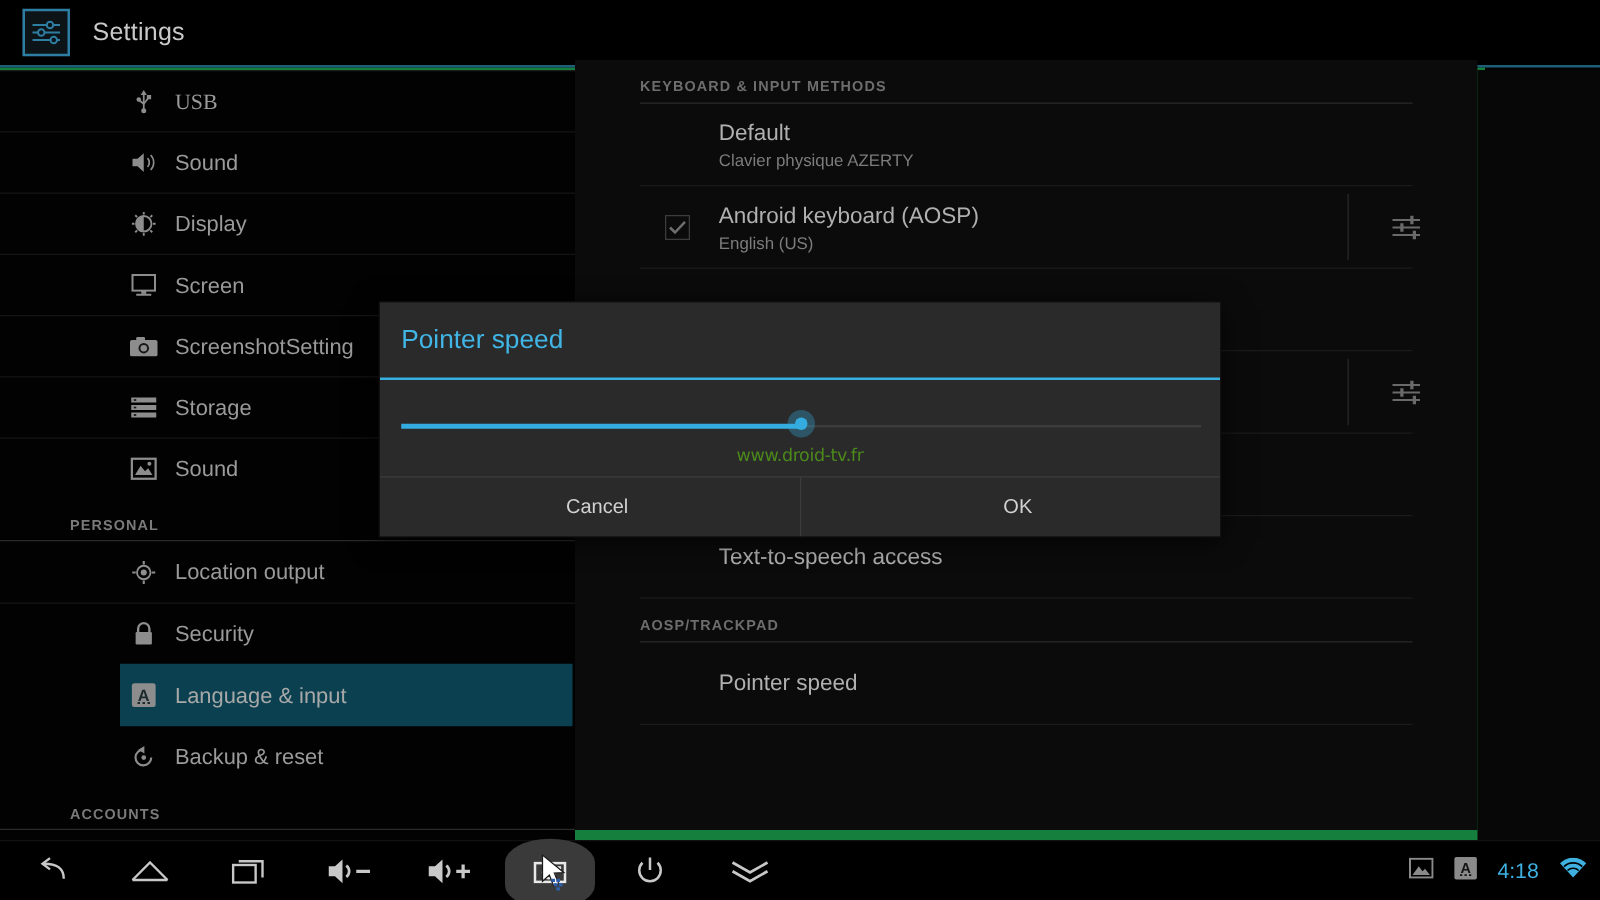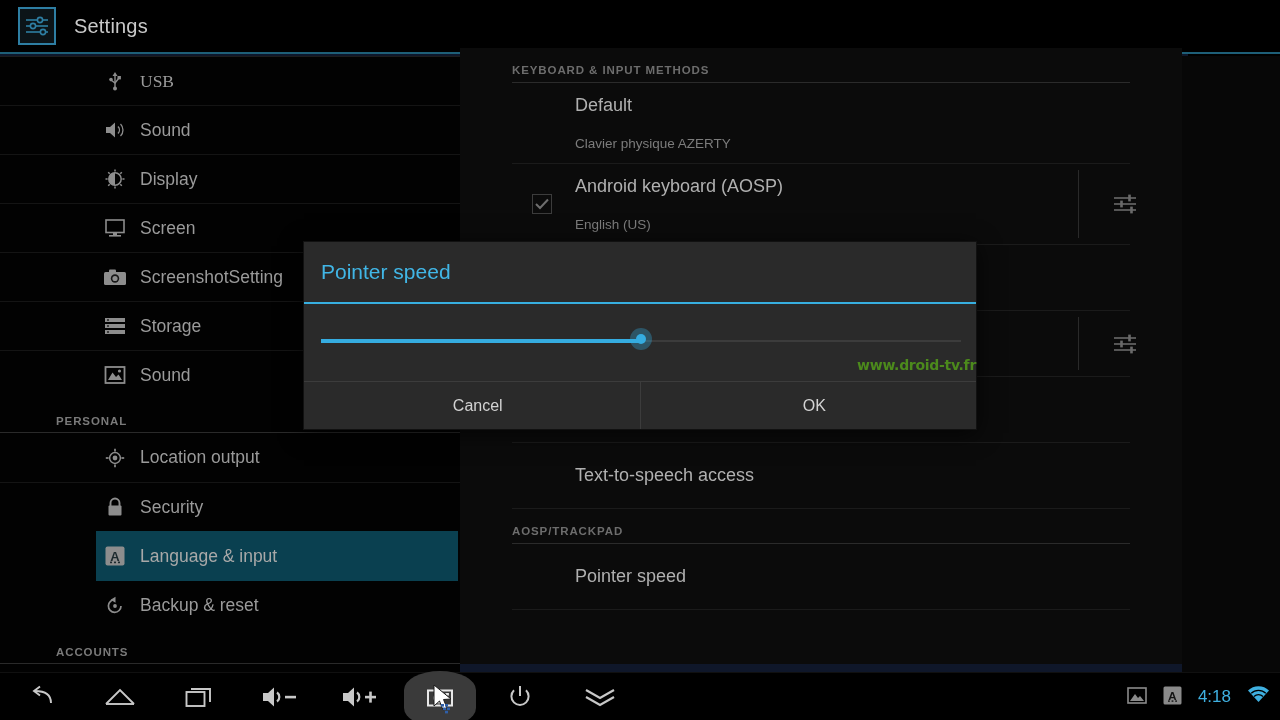--- a/index.html
+++ b/index.html
@@ -5,21 +5,21 @@
   * { box-sizing: border-box; margin: 0; padding: 0; }
   html, body {
     width: 1280px; height: 720px;
     background: #000;
     font-family: "Liberation Sans", sans-serif;
     overflow: hidden;
   }
   #screen {
     position: relative;
     width: 1188px; height: 720px;
-    background: #0f172a;
+    background: #15803d;
   }
 
   
   #actionbar {
     position: absolute; left: 0; top: 0;
     width: 1280px; height: 54px;
     background: #000;
     border-bottom: 2px solid #1e5f78;
     display: flex; align-items: center;
   }
@@ -105,21 +105,21 @@
     border-bottom: 1px solid #2b2b2b;
     width: 618px;
   }
   .pref {
     position: relative;
     margin-left: 52px;
     width: 618px;
     min-height: 66px;
     padding: 12px 0 12px 63px;
     border-bottom: 1px solid #1b1b1b;
-    display: flex; flex-direction: column; justify-content: center; gap: 16px;
+    display: flex; flex-direction: column; justify-content: center;
   }
   .pref .ptitle { color: #b0b0b0; font-size: 18px; }
   .pref .psub { color: #7c7c7c; font-size: 13.5px; margin-top: 4px; }
   .pref .check {
     position: absolute; left: 20px; top: 50%;
     transform: translateY(-50%);
     width: 20px; height: 20px;
     border: 1px solid #3c3c3c;
     display: flex; align-items: center; justify-content: center;
   }
@@ -169,24 +169,24 @@
     border-radius: 50%;
     background: rgba(53,172,224,.33);
     display: flex; align-items: center; justify-content: center;
   }
   #slider-thumb::after {
     content: ""; width: 10px; height: 10px;
     border-radius: 50%; background: #35ace0;
   }
   #watermark {
     position: absolute; left: 0; right: 0; top: 53px;
-    text-align: right;
+    text-align: center;
     color: #4c8a1c;
     font-size: 14px;
-    font-weight: bold;
+    font-weight: normal;
     font-family: "DejaVu Sans", sans-serif;
     letter-spacing: -.3px;
   }
   #dlg-buttons {
     position: absolute; left: 0; right: 0; bottom: 0;
     height: 48px;
     border-top: 1px solid #3c3c3c;
     display: flex;
   }
   .dlg-btn {

